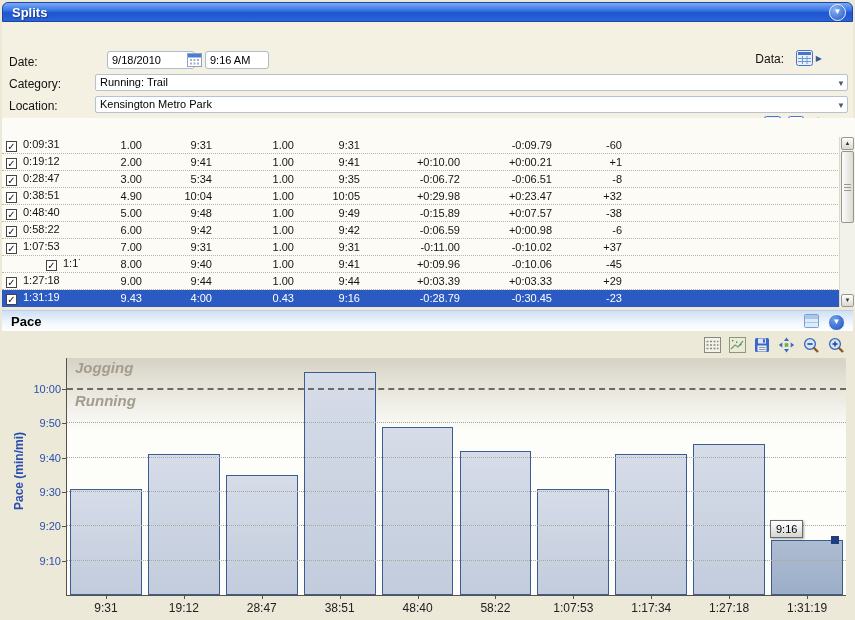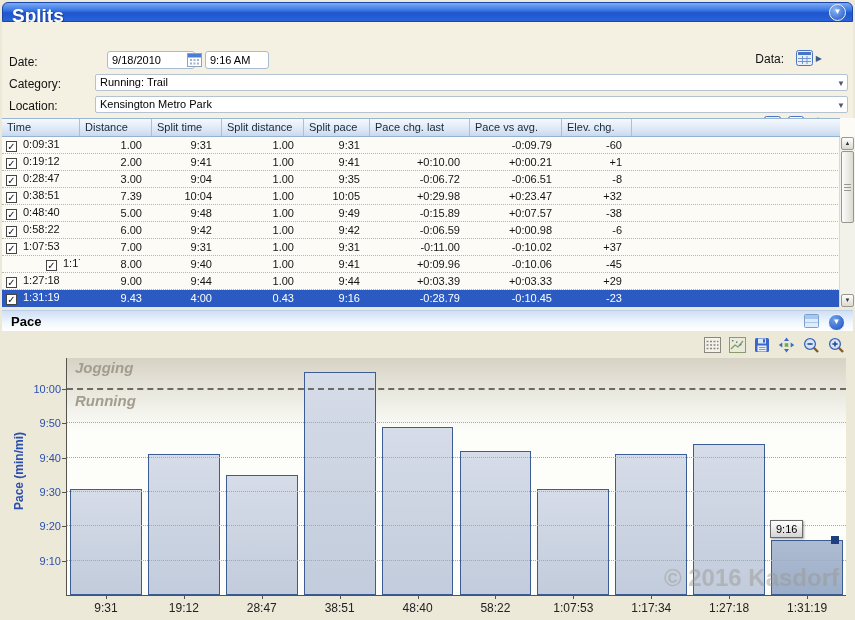--- a/index.html
+++ b/index.html
@@ -3,21 +3,21 @@
 <meta charset="utf-8">
 <style>
   html,body{margin:0;padding:0;}
   body{font-family:"Liberation Sans",sans-serif;background:#ece9d8;}
   .window{position:relative;width:855px;height:620px;background:#ece9d8;overflow:hidden;}
 
   
   .titlebar{position:absolute;left:2px;top:2px;width:851px;height:20px;box-sizing:border-box;
     border:1px solid #1b46a8;border-radius:6px 6px 0 0;
     background:linear-gradient(180deg,#7cabf3 0%,#3a77e4 40%,#1f55cd 55%,#2a63d8 100%);}
-  .titlebar .title{position:absolute;left:9px;top:2px;color:#fff;font-weight:bold;font-size:19px;
+  .titlebar .title{position:absolute;left:9px;top:2px;color:#fff;font-weight:bold;font-size:13px;
     text-shadow:1px 1px 1px rgba(20,40,90,.6);}
   .round-btn{position:absolute;width:15px;height:15px;border-radius:50%;cursor:pointer;
     background:radial-gradient(circle at 35% 30%,#8cb6f4,#1d55c4);
     border:1px solid #eef4fd;color:#fff;font-size:8px;line-height:14px;text-align:center;}
   .titlebar .round-btn{right:6px;top:1px;}
 
   
   .form-area{position:absolute;left:2px;top:22px;width:851px;height:96px;background:#f4f1e3;}
   .flabel{position:absolute;left:7px;font-size:12px;color:#111;}
   .tbox{position:absolute;height:18px;background:#fff;border:1px solid #a9bdd2;border-radius:3px;
@@ -178,31 +178,20 @@
           <rect x="0.5" y="0.5" width="15" height="15" rx="2" fill="#fff" stroke="#4a74c4"></rect>
           <rect x="6.5" y="3" width="3" height="10" fill="#3a68cc"></rect>
           <rect x="3" y="6.5" width="10" height="3" fill="#3a68cc"></rect>
         </svg>
     </span>
     <span class="icon-btn glyph-pencil" style="position:absolute;left:812px;top:94px;">✎</span>
     <span class="icon-btn glyph-x" style="position:absolute;left:835px;top:95px;">✖</span>
   </div>
 
   <div class="grid">
-    <div class="ghead" id="ghead">
-        <div class="hcell" style="width: 78px;">Time</div>
-        <div class="hcell" style="width: 72px;">Distance</div>
-        <div class="hcell" style="width: 70px;">Split time</div>
-        <div class="hcell" style="width: 82px;">Split distance</div>
-        <div class="hcell" style="width: 66px;">Split pace</div>
-        <div class="hcell" style="width: 100px;">Pace chg. last</div>
-        <div class="hcell" style="width: 92px;">Pace vs avg.</div>
-        <div class="hcell" style="width: 70px;">Elev. chg.</div>
-        <div class="hcell hfill"></div>
-      </div>
     <div class="gbody" id="gbody">
         <div class="grow">
           <div class="cell" style="width: 78px;"><span class="ckbox">✓</span><span>0:09:31</span></div>
           <div class="cell num" style="width: 72px;">1.00</div>
           <div class="cell num" style="width: 70px;">9:31</div>
           <div class="cell num" style="width: 82px;">1.00</div>
           <div class="cell num" style="width: 66px;">9:31</div>
           <div class="cell num" style="width: 100px;"></div>
           <div class="cell num" style="width: 92px;">-0:09.79</div>
           <div class="cell num" style="width: 70px;">-60</div>
@@ -215,31 +204,31 @@
           <div class="cell num" style="width: 82px;">1.00</div>
           <div class="cell num" style="width: 66px;">9:41</div>
           <div class="cell num" style="width: 100px;">+0:10.00</div>
           <div class="cell num" style="width: 92px;">+0:00.21</div>
           <div class="cell num" style="width: 70px;">+1</div>
           <div class="cell" style="flex: 1 1 0%;"></div>
         </div>
         <div class="grow">
           <div class="cell" style="width: 78px;"><span class="ckbox">✓</span><span>0:28:47</span></div>
           <div class="cell num" style="width: 72px;">3.00</div>
-          <div class="cell num" style="width: 70px;">9:04</div>
+          <div class="cell num" style="width: 70px;">5:34</div>
           <div class="cell num" style="width: 82px;">1.00</div>
           <div class="cell num" style="width: 66px;">9:35</div>
           <div class="cell num" style="width: 100px;">-0:06.72</div>
           <div class="cell num" style="width: 92px;">-0:06.51</div>
           <div class="cell num" style="width: 70px;">-8</div>
           <div class="cell" style="flex: 1 1 0%;"></div>
         </div>
         <div class="grow">
           <div class="cell" style="width: 78px;"><span class="ckbox">✓</span><span>0:38:51</span></div>
-          <div class="cell num" style="width: 72px;">7.39</div>
+          <div class="cell num" style="width: 72px;">4.90</div>
           <div class="cell num" style="width: 70px;">10:04</div>
           <div class="cell num" style="width: 82px;">1.00</div>
           <div class="cell num" style="width: 66px;">10:05</div>
           <div class="cell num" style="width: 100px;">+0:29.98</div>
           <div class="cell num" style="width: 92px;">+0:23.47</div>
           <div class="cell num" style="width: 70px;">+32</div>
           <div class="cell" style="flex: 1 1 0%;"></div>
         </div>
         <div class="grow">
           <div class="cell" style="width: 78px;"><span class="ckbox">✓</span><span>0:48:40</span></div>
@@ -296,21 +285,21 @@
           <div class="cell num" style="width: 70px;">+29</div>
           <div class="cell" style="flex: 1 1 0%;"></div>
         </div>
         <div class="grow selected">
           <div class="cell" style="width: 78px;"><span class="ckbox">✓</span><span>1:31:19</span></div>
           <div class="cell num" style="width: 72px;">9.43</div>
           <div class="cell num" style="width: 70px;">4:00</div>
           <div class="cell num" style="width: 82px;">0.43</div>
           <div class="cell num" style="width: 66px;">9:16</div>
           <div class="cell num" style="width: 100px;">-0:28.79</div>
-          <div class="cell num" style="width: 92px;">-0:10.45</div>
+          <div class="cell num" style="width: 92px;">-0:30.45</div>
           <div class="cell num" style="width: 70px;">-23</div>
           <div class="cell" style="flex: 1 1 0%;"></div>
         </div>
       </div>
     <div class="vscroll">
       <div class="sbtn" style="top:0;">▲</div>
       <div class="sthumb">
           <div class="sgrip"></div>
         </div>
       <div class="sbtn" style="bottom:0;">▼</div>
@@ -440,16 +429,15 @@
         <div class="xtick-label" style="left: 544.25px; top: 243px;">1:17:34</div>
         <div class="bar" title="9:44" style="left: 626.2px; top: 85.8696px; width: 71.9px; height: 151.13px;"></div>
         <div class="xtick" style="left: 662.15px; top: 237px;"></div>
         <div class="xtick-label" style="left: 622.15px; top: 243px;">1:27:18</div>
         <div class="bar selected" title="9:16" style="left: 704.1px; top: 182.043px; width: 71.9px; height: 54.9565px;"></div>
         <div class="xtick" style="left: 740.05px; top: 237px;"></div>
         <div class="xtick-label" style="left: 700.05px; top: 243px;">1:31:19</div>
         <div class="marker" style="left: 764px; top: 178.043px;"></div>
         <div class="tip" style="left: 703px; top: 162.043px;">9:16</div>
       </div>
-    <div class="watermark">© 2016 Kasdorf</div>
   </div>
 
 </div>
 
 </body></html>

